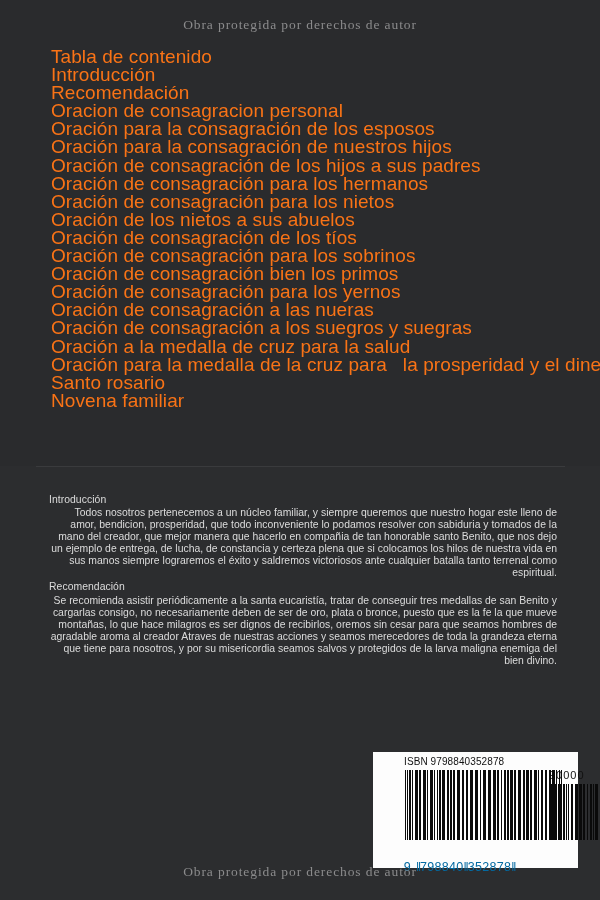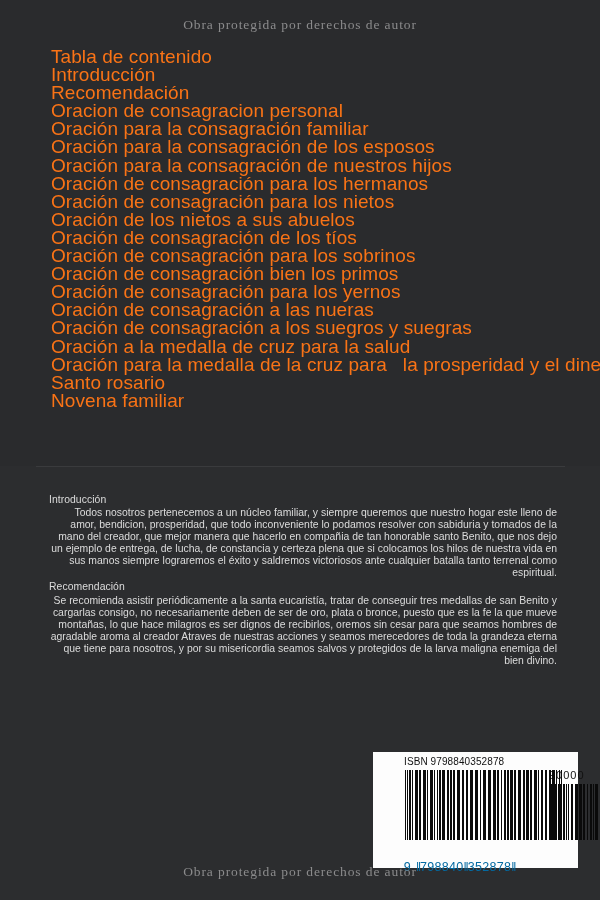--- a/index.html
+++ b/index.html
@@ -178,23 +178,23 @@
   <div class="panel-top"></div>
   <div class="panel-bottom"></div>
 
   <div class="header-note">Obra protegida por derechos de autor</div>
 
   <div class="toc" id="toc-list">
       <div class="toc-item">Tabla de contenido</div>
       <div class="toc-item">Introducción</div>
       <div class="toc-item">Recomendación</div>
       <div class="toc-item">Oracion de consagracion personal</div>
-      <div class="toc-item">Oración para la consagración familiar</div>
       <div class="toc-item">Oración para la consagración de los esposos</div>
       <div class="toc-item">Oración para la consagración de nuestros hijos</div>
+      <div class="toc-item">Oración de consagración de los hijos a sus padres</div>
       <div class="toc-item">Oración de consagración para los hermanos</div>
       <div class="toc-item">Oración de consagración para los nietos</div>
       <div class="toc-item">Oración de los nietos a sus abuelos</div>
       <div class="toc-item">Oración de consagración de los tíos</div>
       <div class="toc-item">Oración de consagración para los sobrinos</div>
       <div class="toc-item">Oración de consagración bien los primos</div>
       <div class="toc-item">Oración de consagración para los yernos</div>
       <div class="toc-item">Oración de consagración a las nueras</div>
       <div class="toc-item">Oración de consagración a los suegros y suegras</div>
       <div class="toc-item">Oración a la medalla de cruz para la salud</div>

